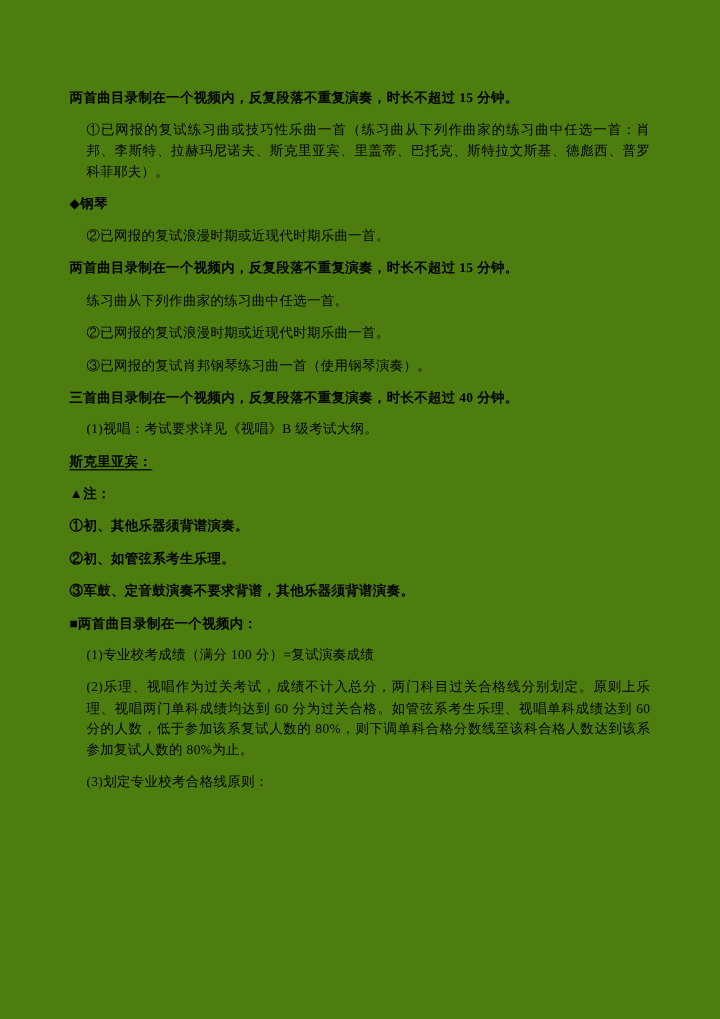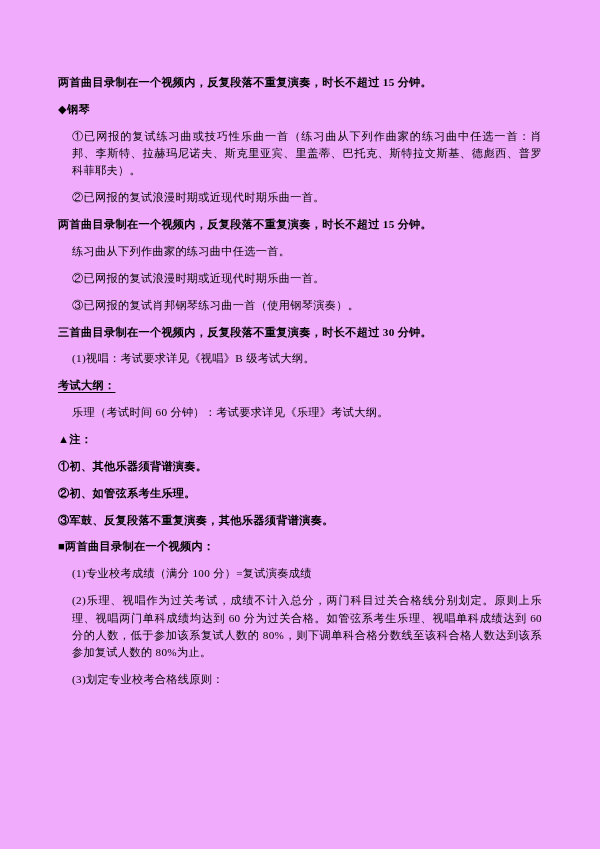--- a/index.html
+++ b/index.html
@@ -11,21 +11,21 @@
     width: 600px;
     height: 849px;
     font-family: "Liberation Serif", "DejaVu Serif", serif;
     color: #000000;
     overflow: hidden;
   }
   .page {
     position: relative;
     width: 600px;
     height: 849px;
-    background: #f0abfc;
+    background: #4d7c0f;
     box-sizing: border-box;
     padding: 74px 58px 0 58px;
   }
   .doc-body {
     font-size: 11.2px;
     line-height: 1.55;
   }
   p.line {
     margin: 0 0 9.5px 0;
     text-align: justify;
@@ -46,50 +46,49 @@
   }
 </style>
 </head>
 <body>
 
 <div class="page">
   <div class="doc-body">
 
     <p class="line bold">两首曲目录制在一个视频内，反复段落不重复演奏，时长不超过 15 分钟。</p>
 
+    <p class="line indent">①已网报的复试练习曲或技巧性乐曲一首（练习曲从下列作曲家的练习曲中任选一首：肖邦、李斯特、拉赫玛尼诺夫、斯克里亚宾、里盖蒂、巴托克、斯特拉文斯基、德彪西、普罗科菲耶夫）。</p>
+
     <p class="line bold">◆钢琴</p>
-
-    <p class="line indent">①已网报的复试练习曲或技巧性乐曲一首（练习曲从下列作曲家的练习曲中任选一首：肖邦、李斯特、拉赫玛尼诺夫、斯克里亚宾、里盖蒂、巴托克、斯特拉文斯基、德彪西、普罗科菲耶夫）。</p>
 
     <p class="line indent">②已网报的复试浪漫时期或近现代时期乐曲一首。</p>
 
     <p class="line bold">两首曲目录制在一个视频内，反复段落不重复演奏，时长不超过 15 分钟。</p>
 
 
     <p class="line indent">练习曲从下列作曲家的练习曲中任选一首。</p>
 
     <p class="line indent">②已网报的复试浪漫时期或近现代时期乐曲一首。</p>
 
     <p class="line indent">③已网报的复试肖邦钢琴练习曲一首（使用钢琴演奏）。</p>
 
-    <p class="line bold">三首曲目录制在一个视频内，反复段落不重复演奏，时长不超过 30 分钟。</p>
+    <p class="line bold">三首曲目录制在一个视频内，反复段落不重复演奏，时长不超过 40 分钟。</p>
 
     <p class="line indent">(1)视唱：考试要求详见《视唱》B 级考试大纲。</p>
 
-    <p class="line underline">考试大纲：</p>
+    <p class="line underline">斯克里亚宾：</p>
 
-    <p class="line indent">乐理（考试时间 60 分钟）：考试要求详见《乐理》考试大纲。</p>
 
     <p class="line bold">▲注：</p>
 
     <p class="line bold">①初、其他乐器须背谱演奏。</p>
 
     <p class="line bold">②初、如管弦系考生乐理。</p>
 
-    <p class="line bold">③军鼓、反复段落不重复演奏，其他乐器须背谱演奏。</p>
+    <p class="line bold">③军鼓、定音鼓演奏不要求背谱，其他乐器须背谱演奏。</p>
 
     <p class="line bold">■两首曲目录制在一个视频内：</p>
 
     <p class="line indent">(1)专业校考成绩（满分 100 分）=复试演奏成绩</p>
 
     <p class="line indent">(2)乐理、视唱作为过关考试，成绩不计入总分，两门科目过关合格线分别划定。原则上乐理、视唱两门单科成绩均达到 60 分为过关合格。如管弦系考生乐理、视唱单科成绩达到 60 分的人数，低于参加该系复试人数的 80%，则下调单科合格分数线至该科合格人数达到该系参加复试人数的 80%为止。</p>
 
     <p class="line indent">(3)划定专业校考合格线原则：</p>
 
   </div>

